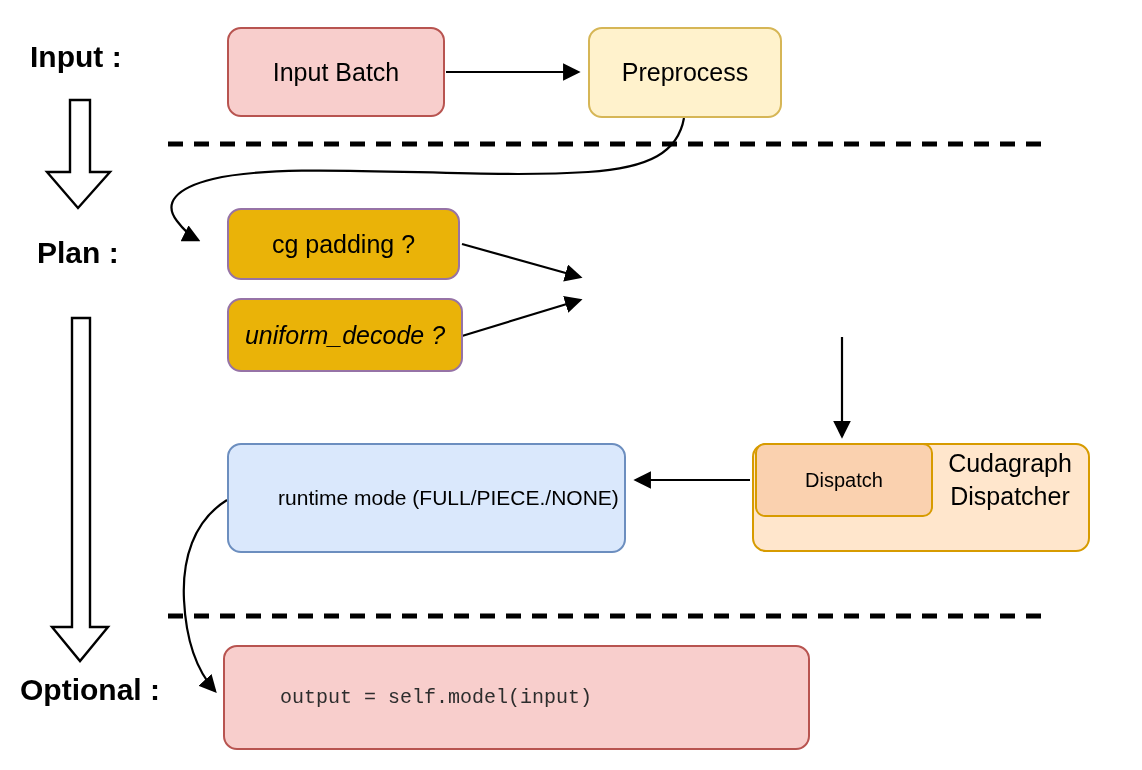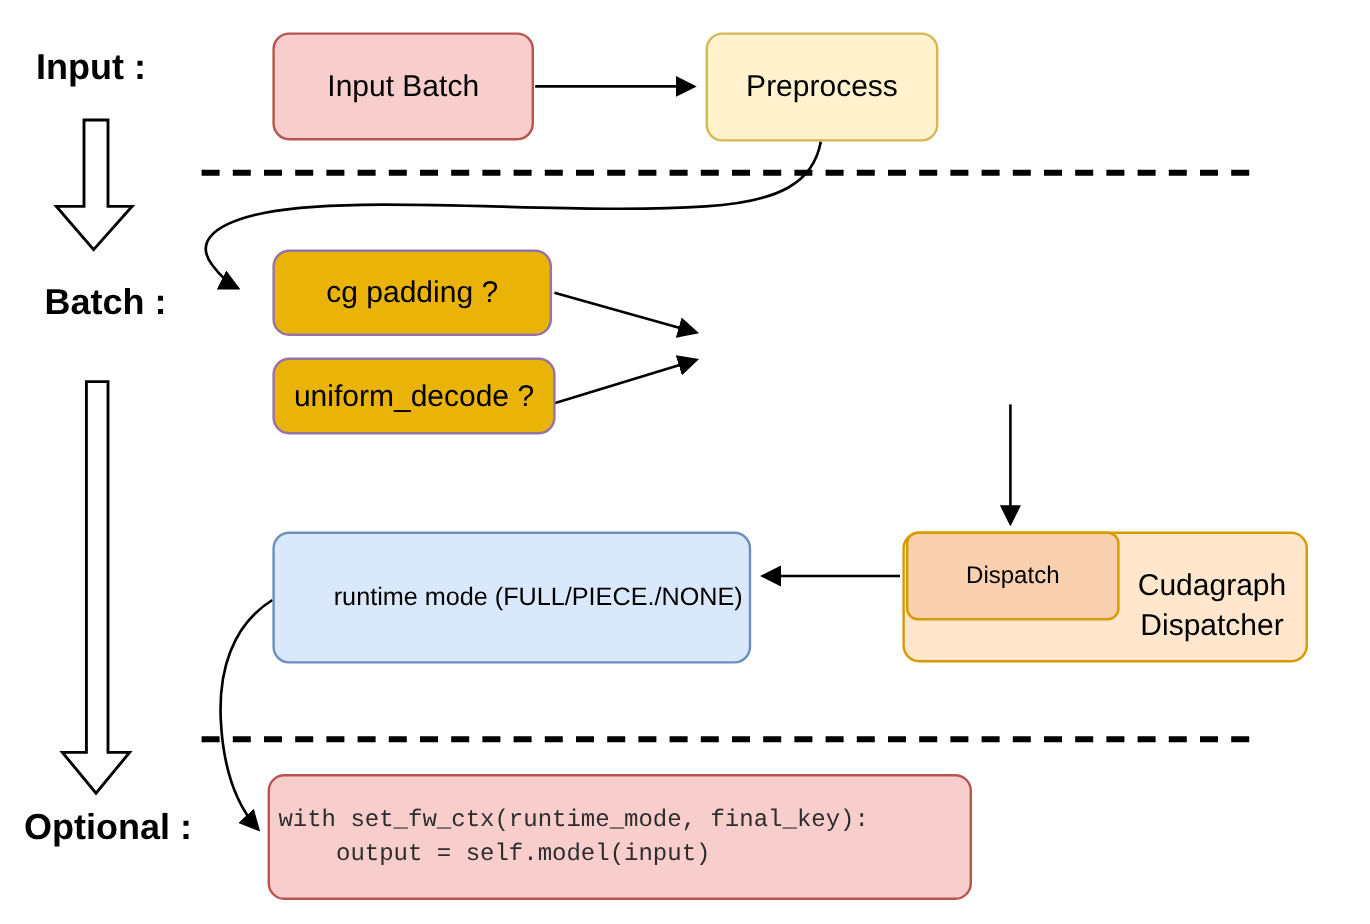--- a/index.html
+++ b/index.html
@@ -69,50 +69,49 @@
     <line class="arrow" x1="462" y1="336" x2="580" y2="300" marker-end="url(#ah)"></line>
     <line class="arrow" x1="842" y1="337" x2="842" y2="436" marker-end="url(#ah)"></line>
     <line class="arrow" x1="750" y1="480" x2="636" y2="480" marker-end="url(#ah)"></line>
 
     <path class="arrow" marker-end="url(#ah)" d="M 684 118 C 678 152, 650 168, 588 172 C 470 180, 290 160, 213 179
              C 176 188, 163 203, 177 221 C 183 229, 190 236, 198 240"></path>
     <path class="arrow" marker-end="url(#ah)" d="M 227 500 C 193 521, 182 560, 184 600 C 186 641, 197 671, 215 691"></path>
   </svg>
 
   <div class="sec-label" style="left:30px; top:40px;">Input :</div>
-  <div class="sec-label" style="left:37px; top:236px;">Batch :</div>
+  <div class="sec-label" style="left:37px; top:236px;">Plan :</div>
   <div class="sec-label" style="left:20px; top:673px;">Optional :</div>
 
   <div class="node box-yellow fs25" style="left:588px; top:27px; width:194px; height:91px;">
     <span>Preprocess</span>
   </div>
   <div class="node box-red fs25" style="left:227px; top:27px; width:218px; height:90px;">
     <span>Input Batch</span>
   </div>
 
   <div class="node box-purple fs25" style="left:227px; top:208px; width:233px; height:72px;">
     <span>cg padding ?</span>
   </div>
-  <div class="node box-purple fs25" style="left:227px; top:298px; width:236px; height:64px;">
+  <div class="node box-purple fs25" style="left:227px; top:298px; width:236px; height:74px;font-style:italic;">
     <span>uniform_decode ?</span>
   </div>
 
 
   <div class="node box-orange-outer" style="left:752px; top:443px; width:338px; height:109px;"></div>
   <div class="node box-orange-inner fs22" style="left:755px; top:443px; width:178px; height:74px;">
     <span>Dispatch</span>
   </div>
-  <div class="node fs25" style="left:930px; top:450px; width:160px; height:109px;">
+  <div class="node fs25" style="left:930px; top:425px; width:160px; height:109px;">
     <span>Cudagraph Dispatcher</span>
   </div>
 
   <div class="node box-blue fs21" style="left:227px; top:443px; width:399px; height:110px;">
     <div class="stack">
       <div>runtime mode (FULL/PIECE./NONE)</div>
     </div>
   </div>
 
   <div class="code-box box-red" style="left:223px; top:645px; width:587px; height:105px;">
-    <div class="code-line">with set_fw_ctx(runtime_mode, final_key):</div>
     <div class="code-line">    output = self.model(input)</div>
   </div>
 
 </div>
 
 </body></html>

